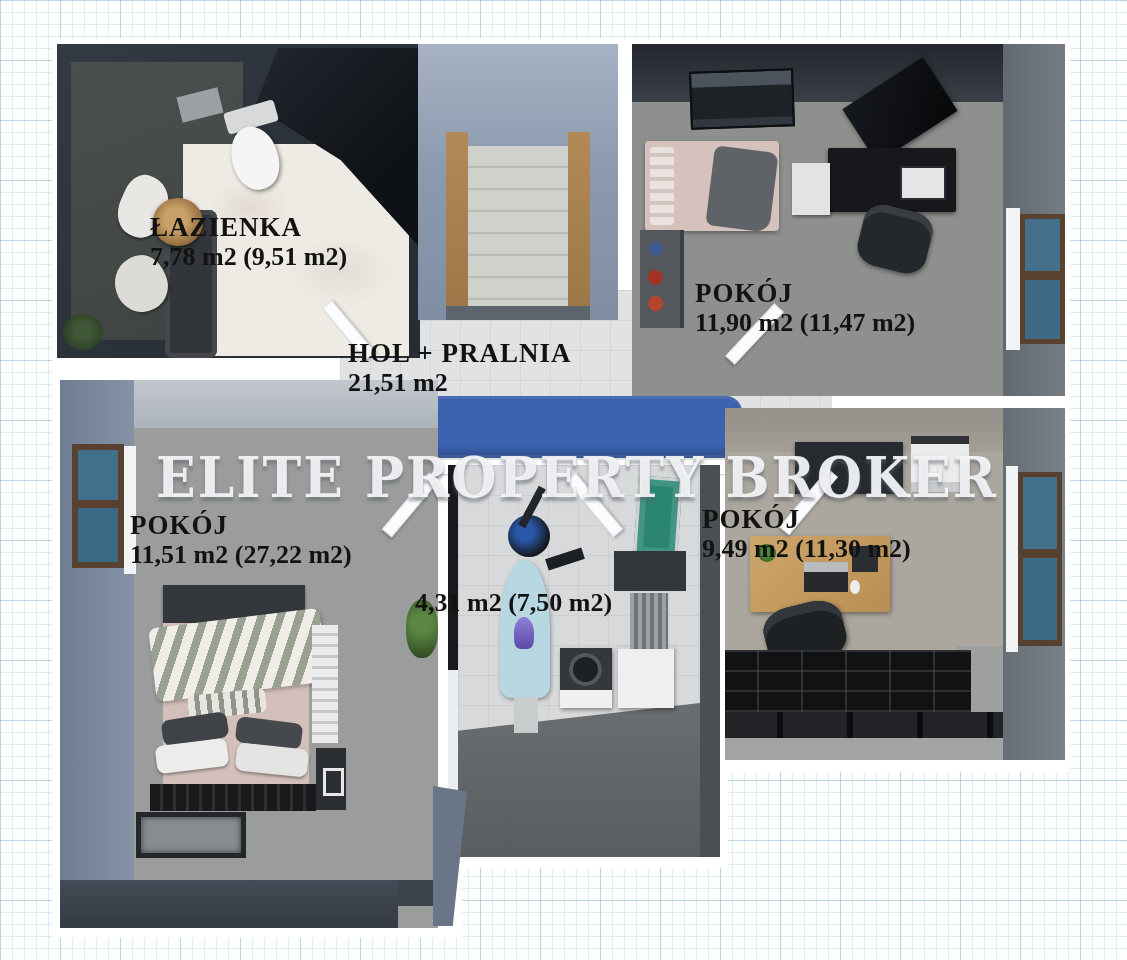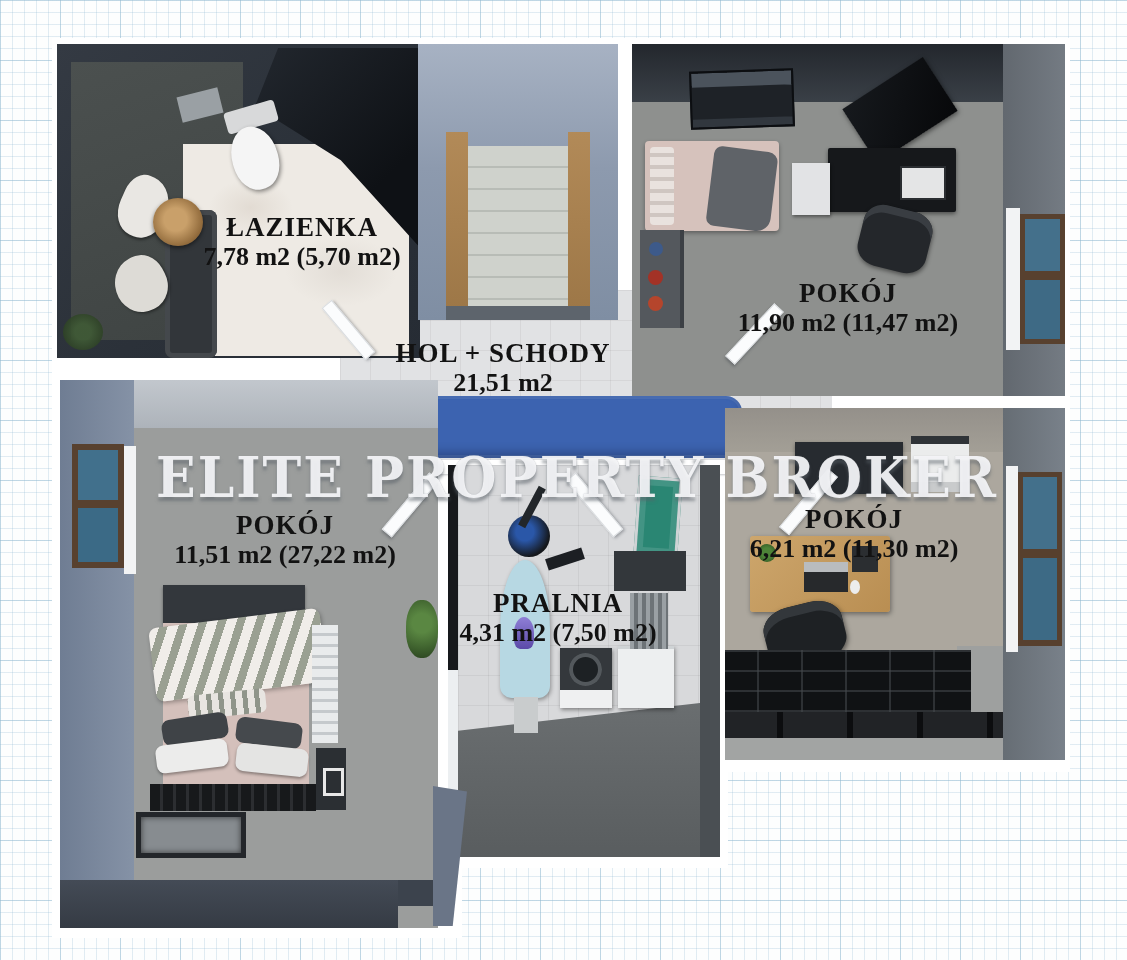--- a/index.html
+++ b/index.html
@@ -11,21 +11,21 @@
       linear-gradient(rgba(150,190,215,.28) 1px, transparent 1px),
       linear-gradient(90deg, rgba(150,190,215,.28) 1px, transparent 1px),
       linear-gradient(rgba(130,175,200,.38) 1px, transparent 1px),
       linear-gradient(90deg, rgba(130,175,200,.38) 1px, transparent 1px);
     background-size:12px 12px,12px 12px,60px 60px,60px 60px;}
   .plan-underlay{position:absolute;inset:0;background:#ffffff;
     clip-path:polygon(52px 38px,1070px 38px,1070px 772px,728px 772px,728px 868px,462px 868px,462px 938px,52px 938px);}
   .abs{position:absolute;}
   .room{position:absolute;overflow:hidden;}
   
-  .room-label{position:absolute;z-index:8;text-align:center;color:#121212;font-weight:700;}
+  .room-label{position:absolute;z-index:8;color:#121212;font-weight:700;}
   .room-label .rname{font-size:27px;letter-spacing:1px;line-height:1.12;}
   .room-label .rarea{font-size:26px;line-height:1.15;}
   
   .watermark{position:absolute;left:156px;top:447px;z-index:9;white-space:nowrap;
     font-family:"DejaVu Serif","Liberation Serif",serif;font-weight:700;font-size:52px;
     letter-spacing:2px;color:rgba(252,252,254,.88);transform:scaleY(1.08);
     text-shadow:0 3px 3px rgba(90,96,104,.55),0 0 1px rgba(140,146,152,.6);}
   
   .door{position:absolute;z-index:7;background:#fbfcfd;border:1px solid #d9dcdf;
         box-shadow:1px 2px 3px rgba(40,45,55,.35);}
@@ -67,33 +67,33 @@
                 box-shadow:inset 0 0 0 5px #44484c;"></div>
     <div class="abs" style="left:63px;top:132px;width:48px;height:62px;background:#e9e7e3;border-radius:40% 60% 50% 50%;transform:rotate(24deg);box-shadow:1px 2px 3px rgba(0,0,0,.4);"></div>
     <div class="abs" style="left:58px;top:212px;width:52px;height:56px;background:#dddbd6;border-radius:55% 45% 50% 50%;transform:rotate(-28deg);box-shadow:1px 2px 3px rgba(0,0,0,.4);"></div>
     <div class="abs" style="left:96px;top:154px;width:50px;height:48px;border-radius:50%;
                 background:radial-gradient(circle at 45% 45%, #c9a06a 30%, #8a6436 75%, #5c421f 100%);
                 box-shadow:0 2px 4px rgba(0,0,0,.5);"></div>
     <div class="abs" style="left:6px;top:270px;width:40px;height:36px;background:radial-gradient(circle,#3f5a35 30%,#2c3f24 80%);border-radius:50%;opacity:.9;"></div>
   </div>
   <div class="room-label" style="left:150px;top:212px;width:304px;">
     <div class="rname">ŁAZIENKA</div>
-    <div class="rarea">7,78 m2  (5,70 m2)</div>
+    <div class="rarea">7,78 m2  (9,51 m2)</div>
   </div>
 
   <div class="room" style="left:418px;top:44px;width:200px;height:276px;z-index:5;
               background:linear-gradient(180deg,#a7b2c3 0%,#8d9aae 45%,#7f8ea3 100%);">
     <div class="abs" style="left:28px;top:88px;width:22px;height:178px;background:linear-gradient(180deg,#b28a58,#9d7747);"></div>
     <div class="abs" style="left:150px;top:88px;width:22px;height:178px;background:linear-gradient(180deg,#b28a58,#9d7747);"></div>
     <div class="abs" style="left:50px;top:102px;width:100px;height:164px;
                 background:repeating-linear-gradient(180deg,#cfd2cc 0 20px,#b8bcb6 20px 22px);"></div>
     <div class="abs" style="left:28px;top:262px;width:144px;height:14px;background:#5d646c;"></div>
   </div>
   <div class="room-label" style="left:348px;top:338px;width:310px;">
-    <div class="rname">HOL + SCHODY</div>
+    <div class="rname">HOL + PRALNIA</div>
     <div class="rarea">21,51 m2</div>
   </div>
 
   <div class="room" style="left:632px;top:44px;width:433px;height:352px;z-index:5;background:#8e908e;">
     <div class="abs" style="left:0;top:0;width:433px;height:58px;background:linear-gradient(180deg,#23272d,#3a4047);"></div>
     <div class="abs" style="left:371px;top:0;width:62px;height:352px;background:linear-gradient(90deg,#62686f,#747b83);"></div>
     <div class="abs" style="left:58px;top:26px;width:100px;height:54px;background:#1e2227;border:2px solid #0c0e11;transform:rotate(-2deg);
                 box-shadow:inset 0 14px 0 #4b535c, inset 0 -8px 0 #31373e;"></div>
     <div class="abs" style="left:13px;top:97px;width:134px;height:90px;background:#d6c2bc;border-radius:4px;box-shadow:0 2px 4px rgba(0,0,0,.35);"></div>
     <div class="abs" style="left:18px;top:103px;width:24px;height:78px;background:repeating-linear-gradient(0deg,#e9e2de 0 8px,#cfc6c1 8px 12px);border-radius:4px;"></div>
@@ -174,21 +174,20 @@
       <div class="abs" style="left:9px;top:5px;width:33px;height:33px;border-radius:50%;background:#1d2124;box-shadow:inset 0 0 0 4px #53585c;"></div>
     </div>
     <div class="abs" style="left:170px;top:181px;width:56px;height:62px;background:#edeff0;box-shadow:inset 0 3px 0 #cfd3d5,1px 2px 4px rgba(0,0,0,.4);"></div>
     <div class="abs" style="left:188px;top:12px;width:38px;height:74px;background:#2a8673;border:3px solid #cfd3d5;transform:rotate(4deg);
                 box-shadow:inset 0 0 0 6px rgba(255,255,255,.12);"></div>
     <div class="abs" style="left:166px;top:86px;width:72px;height:40px;background:#33373b;"></div>
     <div class="abs" style="left:182px;top:128px;width:38px;height:56px;
                 background:repeating-linear-gradient(90deg,#9aa0a4 0 4px,#6d7377 4px 8px);"></div>
   </div>
   <div class="room-label" style="left:415px;top:588px;width:286px;">
-    <div class="rname">PRALNIA</div>
     <div class="rarea">4,31 m2  (7,50 m2)</div>
   </div>
 
   <div class="room" style="left:725px;top:408px;width:340px;height:352px;z-index:5;background:#aca79e;">
     <div class="abs" style="left:0;top:0;width:340px;height:44px;background:linear-gradient(180deg,#94908a,#a39f96);"></div>
     <div class="abs" style="left:0;top:252px;width:278px;height:100px;background:#a2a4a3;"></div>
     <div class="abs" style="left:278px;top:0;width:62px;height:352px;background:linear-gradient(90deg,#666d74,#79818a);"></div>
     <div class="abs" style="left:70px;top:34px;width:108px;height:52px;background:#272b30;box-shadow:0 2px 4px rgba(0,0,0,.4);"></div>
     <div class="abs" style="left:186px;top:28px;width:58px;height:56px;background:#ebecec;
                 box-shadow:inset 0 8px 0 #2f3337, inset 0 -10px 0 #c9cbcc;"></div>
@@ -209,21 +208,21 @@
     <div class="abs" style="left:-12px;top:304px;width:290px;height:26px;
                 background:repeating-linear-gradient(90deg,#212326 0 64px,#0c0d0f 64px 70px);"></div>
     <div class="abs" style="left:281px;top:58px;width:12px;height:186px;background:#f2f3f4;"></div>
     <div class="abs" style="left:293px;top:64px;width:44px;height:174px;background:#57402e;">
       <div class="abs" style="left:5px;top:5px;width:34px;height:72px;background:#43708b;"></div>
       <div class="abs" style="left:5px;top:86px;width:34px;height:82px;background:#3d6a85;"></div>
     </div>
   </div>
   <div class="room-label" style="left:702px;top:504px;width:304px;">
     <div class="rname">POKÓJ</div>
-    <div class="rarea">6,21 m2  (11,30 m2)</div>
+    <div class="rarea">9,49 m2  (11,30 m2)</div>
   </div>
 
   <div class="door" style="left:342px;top:296px;width:11px;height:66px;transform:rotate(-40deg);"></div>
   <div class="door" style="left:748px;top:298px;width:11px;height:70px;transform:rotate(43deg);"></div>
   <div class="door" style="left:404px;top:468px;width:11px;height:72px;transform:rotate(40deg);"></div>
   <div class="door" style="left:588px;top:468px;width:11px;height:72px;transform:rotate(-40deg);"></div>
   <div class="door" style="left:802px;top:464px;width:11px;height:74px;transform:rotate(40deg);"></div>
 
   <div class="abs" style="left:433px;top:786px;width:34px;height:140px;background:#6a7587;z-index:6;
               clip-path:polygon(0 0,100% 4%,58% 100%,0 100%);"></div>

